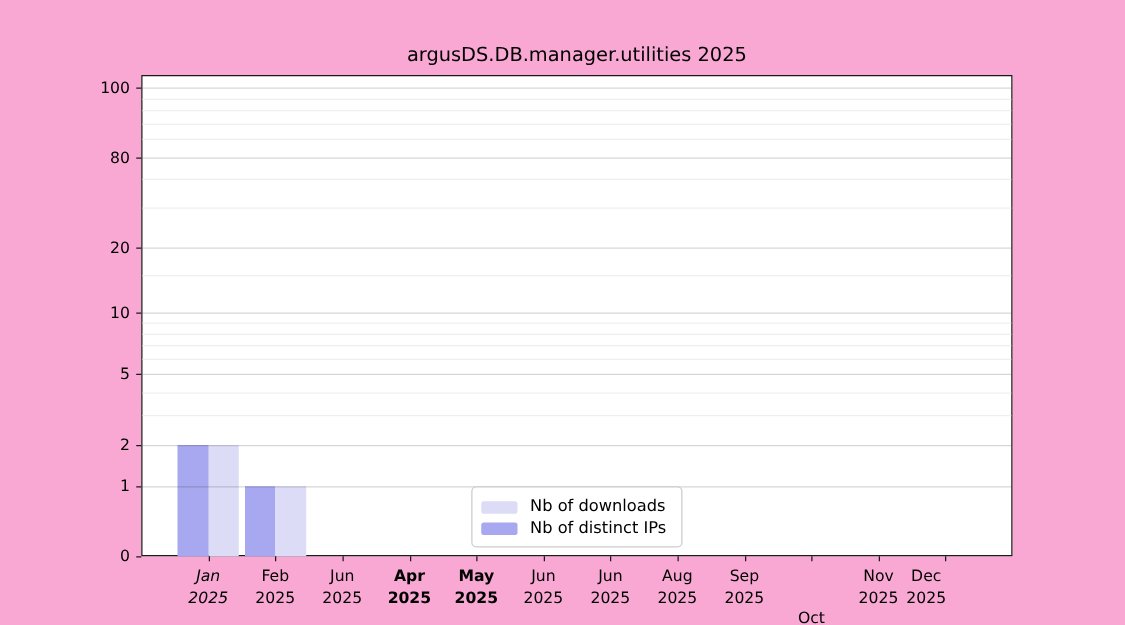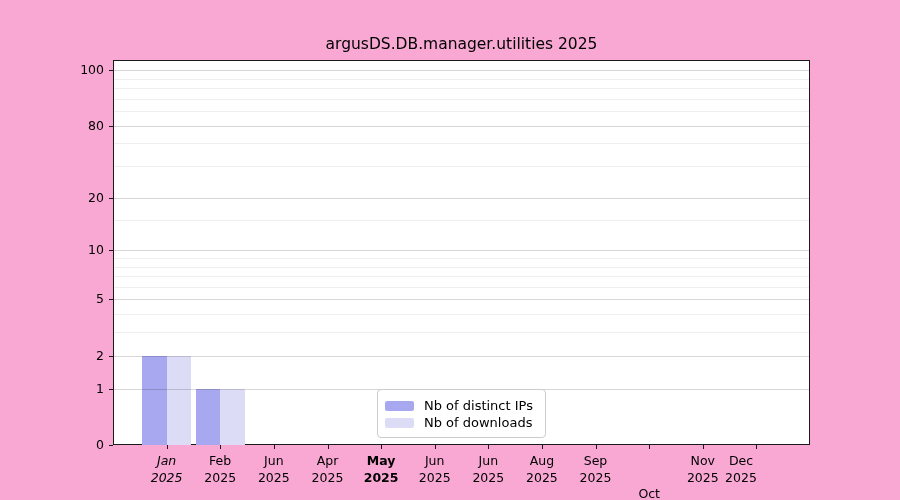--- a/index.html
+++ b/index.html
@@ -38,26 +38,26 @@
   .legend-label{font-size:13px;line-height:17px;color:#000;white-space:nowrap;}
 </style>
 </head>
 <body>
 
 <div class="figure" id="figure">
   <div class="chart-title">argusDS.DB.manager.utilities 2025</div>
   <div class="plot-area"></div>
   <div class="legend">
     <div class="legend-row">
+      <span class="swatch" id="swatch1" style="background: rgb(220, 220, 247);"></span>
+      <span class="legend-label">Nb of downloads</span>
+    </div>
+    <div class="legend-row">
       <span class="swatch" id="swatch0" style="background: rgb(168, 168, 240);"></span>
       <span class="legend-label">Nb of distinct IPs</span>
-    </div>
-    <div class="legend-row">
-      <span class="swatch" id="swatch1" style="background: rgb(220, 220, 247);"></span>
-      <span class="legend-label">Nb of downloads</span>
     </div>
   </div>
 <div class="gridline-minor" style="top: 332.4px; background: rgb(239, 239, 239);"></div>
     <div class="gridline-minor" style="top: 314.2px; background: rgb(239, 239, 239);"></div>
     <div class="gridline-minor" style="top: 286.9px; background: rgb(239, 239, 239);"></div>
     <div class="gridline-minor" style="top: 276px; background: rgb(239, 239, 239);"></div>
     <div class="gridline-minor" style="top: 266.5px; background: rgb(239, 239, 239);"></div>
     <div class="gridline-minor" style="top: 257.9px; background: rgb(239, 239, 239);"></div>
     <div class="gridline-minor" style="top: 219.7px; background: rgb(239, 239, 239);"></div>
     <div class="gridline-minor" style="top: 166px; background: rgb(239, 239, 239);"></div>
@@ -102,21 +102,21 @@
     <div class="x-tick-label" style="left: 220.2px; top: 452px;">
       <div>Feb</div>
       <div>2025</div>
     </div>
     <div class="tick-x" style="left: 273.8px; top: 445px;"></div>
     <div class="x-tick-label" style="left: 273.8px; top: 452px;">
       <div>Jun</div>
       <div>2025</div>
     </div>
     <div class="tick-x" style="left: 327.5px; top: 445px;"></div>
-    <div class="x-tick-label" style="left: 327.5px; top: 452px;">
+    <div class="x-tick-label" style="left: 327.5px; top: 452px; font-weight: bold;">
       <div>Apr</div>
       <div>2025</div>
     </div>
     <div class="tick-x" style="left: 381.1px; top: 445px;"></div>
     <div class="x-tick-label" style="left: 381.1px; top: 452px; font-weight: bold;">
       <div>May</div>
       <div>2025</div>
     </div>
     <div class="tick-x" style="left: 434.7px; top: 445px;"></div>
     <div class="x-tick-label" style="left: 434.7px; top: 452px;">

